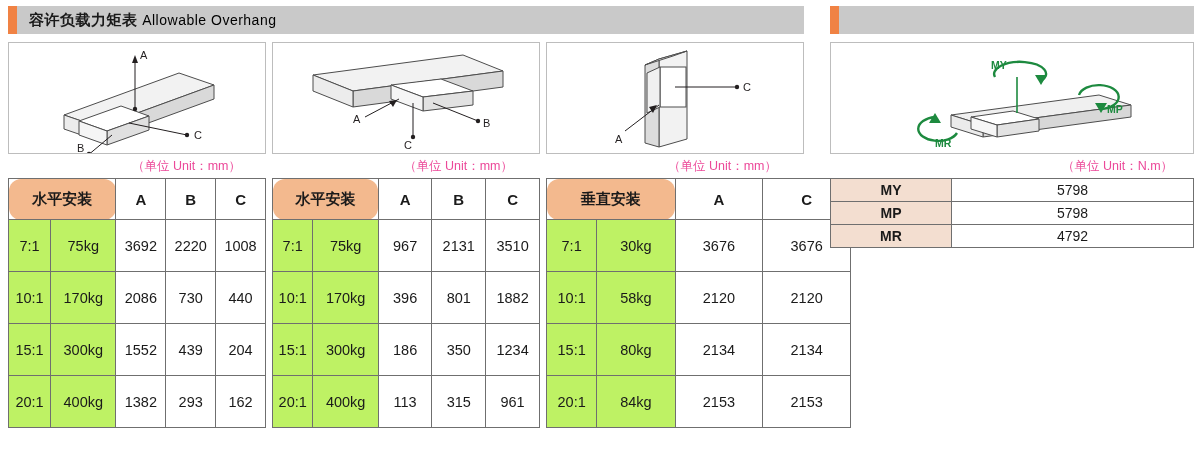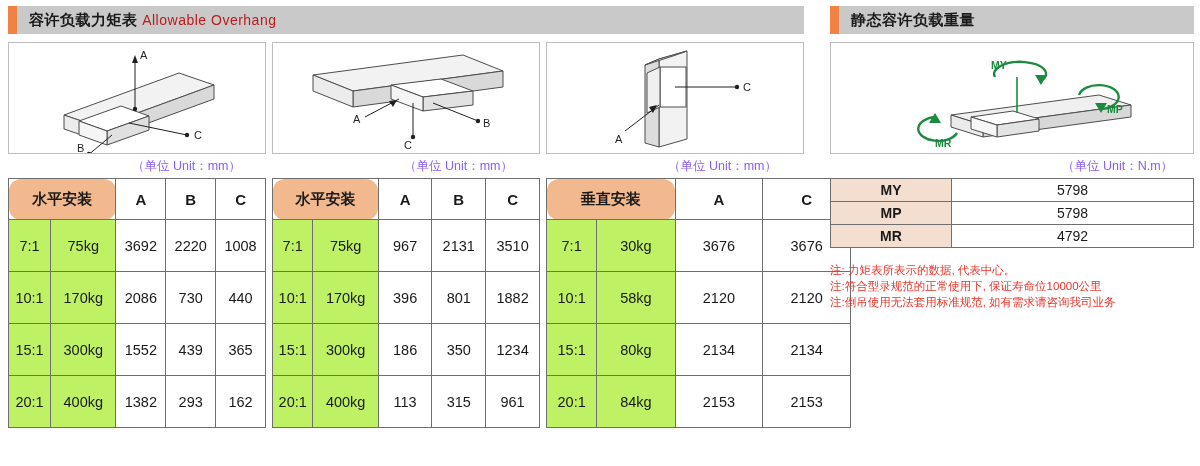--- a/index.html
+++ b/index.html
@@ -39,42 +39,42 @@
     margin-left: 12px;
     font-size: 15px;
     font-weight: bold;
     color: #1a1a1a;
     letter-spacing: 0.5px;
     white-space: nowrap;
   }
   .header-bar .hsub {
     font-weight: normal;
     font-size: 14px;
-    color: #b91c1c;
+    color: #000000;
   }
 
   #hdr-left  { left: 8px;  top: 6px;  width: 796px; }
   #hdr-right { left: 830px; top: 6px; width: 364px; }
 
   
   .dia-box {
     position: absolute;
     border: 1px solid #bdbdbd;
     background: #fff;
     box-sizing: border-box;
   }
   #dia1 { left: 8px;   top: 42px; width: 258px; height: 112px; }
   #dia2 { left: 272px; top: 42px; width: 268px; height: 112px; }
   #dia3 { left: 546px; top: 42px; width: 258px; height: 112px; }
   #dia4 { left: 830px; top: 42px; width: 364px; height: 112px; }
 
   .unit-label {
     position: absolute;
     font-size: 12.5px;
-    color: #8b5cf6;
+    color: #ec4899;
     white-space: nowrap;
   }
   #unit1 { left: 132px; top: 158px; }
   #unit2 { left: 404px; top: 158px; }
   #unit3 { left: 668px; top: 158px; }
   #unit4 { left: 1062px; top: 158px; }
 
   
   table.dt {
     position: absolute;
@@ -146,21 +146,20 @@
   <div class="header-bar" id="hdr-left">
     <div class="accent"></div>
     <div class="htext">
       <span>容许负载力矩表</span>
       <span class="hsub">Allowable Overhang</span>
     </div>
   </div>
 
   <div class="header-bar" id="hdr-right">
     <div class="accent"></div>
-    <div class="htext">静态容许负载重量</div>
   </div>
 
   <div class="dia-box" id="dia1">
     <svg width="256" height="110" viewBox="0 0 256 110">
 
       <polygon points="55,72 170,30 205,42 90,84" fill="#f2f2f2" stroke="#4d4d4d" stroke-width="1"></polygon>
       <polygon points="90,84 205,42 205,56 90,98" fill="#d9d9d9" stroke="#4d4d4d" stroke-width="1"></polygon>
       <polygon points="55,72 90,84 90,98 55,86" fill="#ececec" stroke="#4d4d4d" stroke-width="1"></polygon>
 
       <polygon points="70,78 112,63 140,73 98,88" fill="#ffffff" stroke="#4d4d4d" stroke-width="1"></polygon>
@@ -277,21 +276,21 @@
       <td class="cell-orange">170kg</td>
       <td>2086</td>
       <td>730</td>
       <td>440</td>
     </tr>
     <tr>
       <td class="cell-orange">15:1</td>
       <td class="cell-orange">300kg</td>
       <td>1552</td>
       <td>439</td>
-      <td>365</td>
+      <td>204</td>
     </tr>
     <tr>
       <td class="cell-orange">20:1</td>
       <td class="cell-orange">400kg</td>
       <td>1382</td>
       <td>293</td>
       <td>162</td>
     </tr>
   </tbody>
     </table>
@@ -379,19 +378,14 @@
       <td class="lbl">MP</td>
       <td>5798</td>
     </tr>
     <tr>
       <td class="lbl">MR</td>
       <td>4792</td>
     </tr>
   </tbody>
     </table>
 
-  <div class="notes">
-    <div>注: 力矩表所表示的数据, 代表中心。</div>
-    <div>注:符合型录规范的正常使用下, 保证寿命位10000公里</div>
-    <div>注:倒吊使用无法套用标准规范, 如有需求请咨询我司业务</div>
-  </div>
 
 </div>
 
 </body></html>

